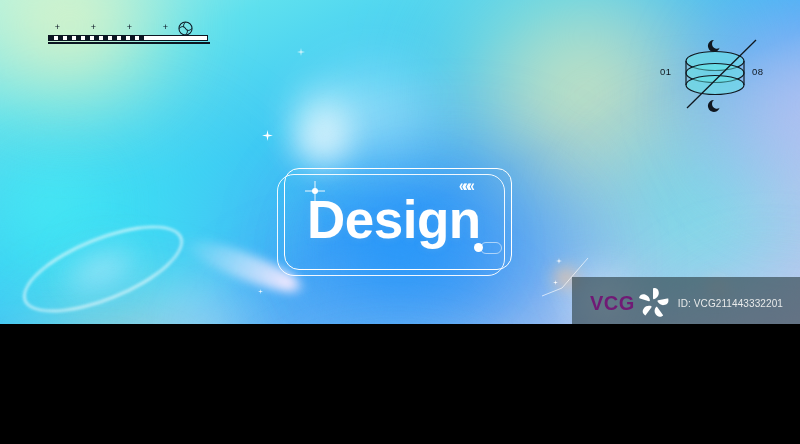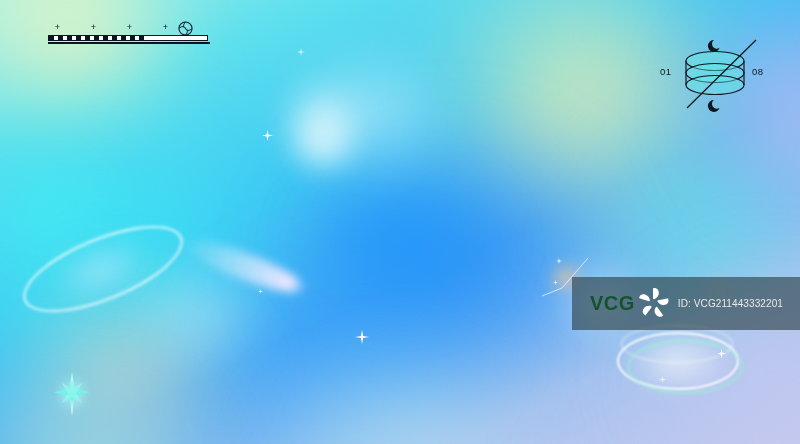--- a/index.html
+++ b/index.html
@@ -1,20 +1,20 @@
 <!DOCTYPE html>
 <html><head>
 <meta charset="utf-8">
 <style>
   html,body{margin:0;padding:0;background:#000;}
   body{font-family:"Liberation Sans", sans-serif;}
 
   #stage{
     position:relative;
-    width:800px;height:444px;
+    width:800px;height:324px;
     overflow:hidden;
     background:#5ee6ea;
   }
 
   
   .mesh{position:absolute;inset:0;}
 
   .base{
     background:
       linear-gradient(155deg,
@@ -295,21 +295,21 @@
     position:absolute;left:28px;top:13px;width:20px;height:20px;
   }
 
   
   .wm{
     position:absolute;left:572px;top:277px;width:228px;height:53px;
     background:rgba(42,62,66,.62);
     display:flex;align-items:center;
   }
   .wm .logo-text{
-    color:#14532d;font-weight:700;font-size:20px;letter-spacing:.5px;
+    color:#701a75;font-weight:700;font-size:20px;letter-spacing:.5px;
     margin-left:18px;font-family:"Liberation Sans", sans-serif;
   }
   .wm .petals{margin-left:2px;width:33px;height:33px;position:relative;}
   .wm .idtext{
     color:#e8eaea;font-size:10px;margin-left:8px;
     font-family:"Liberation Sans", sans-serif;letter-spacing:.1px;
   }
 </style>
 </head>
 <body>
@@ -400,20 +400,33 @@
       <ellipse cx="55" cy="57" rx="29" ry="9.5" fill="rgba(95,235,230,.45)" stroke="#101820" stroke-width="1.2"></ellipse>
       <path d="M26 33 L26 57" stroke="#101820" stroke-width="1.2" fill="none"></path>
       <path d="M84 33 L84 57" stroke="#101820" stroke-width="1.2" fill="none"></path>
 
       <line x1="27" y1="80" x2="96" y2="12" stroke="#101820" stroke-width="1.3"></line>
     </svg>
     <div class="num n01">01</div>
     <div class="num n03">08</div>
   </div>
 
+  <div class="plate">
+    <div class="outer"></div>
+    <div class="inner"></div>
+    <svg class="cross" viewBox="0 0 20 20">
+      <line x1="10" y1="0" x2="10" y2="20" stroke="#ffffff" stroke-width="1" opacity=".9"></line>
+      <line x1="0" y1="10" x2="20" y2="10" stroke="#ffffff" stroke-width="1" opacity=".9"></line>
+      <circle cx="10" cy="10" r="3" fill="#ffffff"></circle>
+    </svg>
+    <div class="label">Design</div>
+    <div class="chev">«««</div>
+    <div class="pill"></div>
+    <div class="dot"></div>
+  </div>
 
   <div class="wm">
     <div class="logo-text">VCG</div>
     <div class="petals">
       <svg viewBox="0 0 34 34" width="33" height="33">
         <g fill="#ffffff">
           <path d="M17.5 1 c3.6 0 5 2.2 5 5.5 c0 2.6 -2 5.2 -5 6.1 c-.6 .2 -1 -.2 -1 -.9 V2.4 c0 -.9 .4 -1.4 1 -1.4 z"></path>
           <path d="M32 11.5 c1.1 3.4 -.4 5.5 -3.6 6.6 c-2.5 .8 -5.5 -.3 -7.2 -2.9 c-.35 -.55 -.1 -1.1 .6 -1.3 l9 -2.9 c.85 -.28 1.45 -.05 1.2 .5 z" transform="rotate(8 24 14)"></path>
           <path d="M26.5 29.5 c-2.9 2.1 -5.3 1.4 -7.3 -1.3 c-1.55 -2.1 -1.5 -5.3 .4 -7.5 c.4 -.45 1 -.35 1.4 .2 l5.55 7.65 c.5 .7 .45 1.35 -.05 .95 z"></path>
           <path d="M8.2 29 c-2.9 -2.1 -2.9 -4.6 -.9 -7.3 c1.55 -2.1 4.6 -3 7.2 -2 c.55 .2 .7 .8 .3 1.35 l-5.55 7.65 c-.5 .7 -1.1 .85 -1.05 .3 z"></path>

